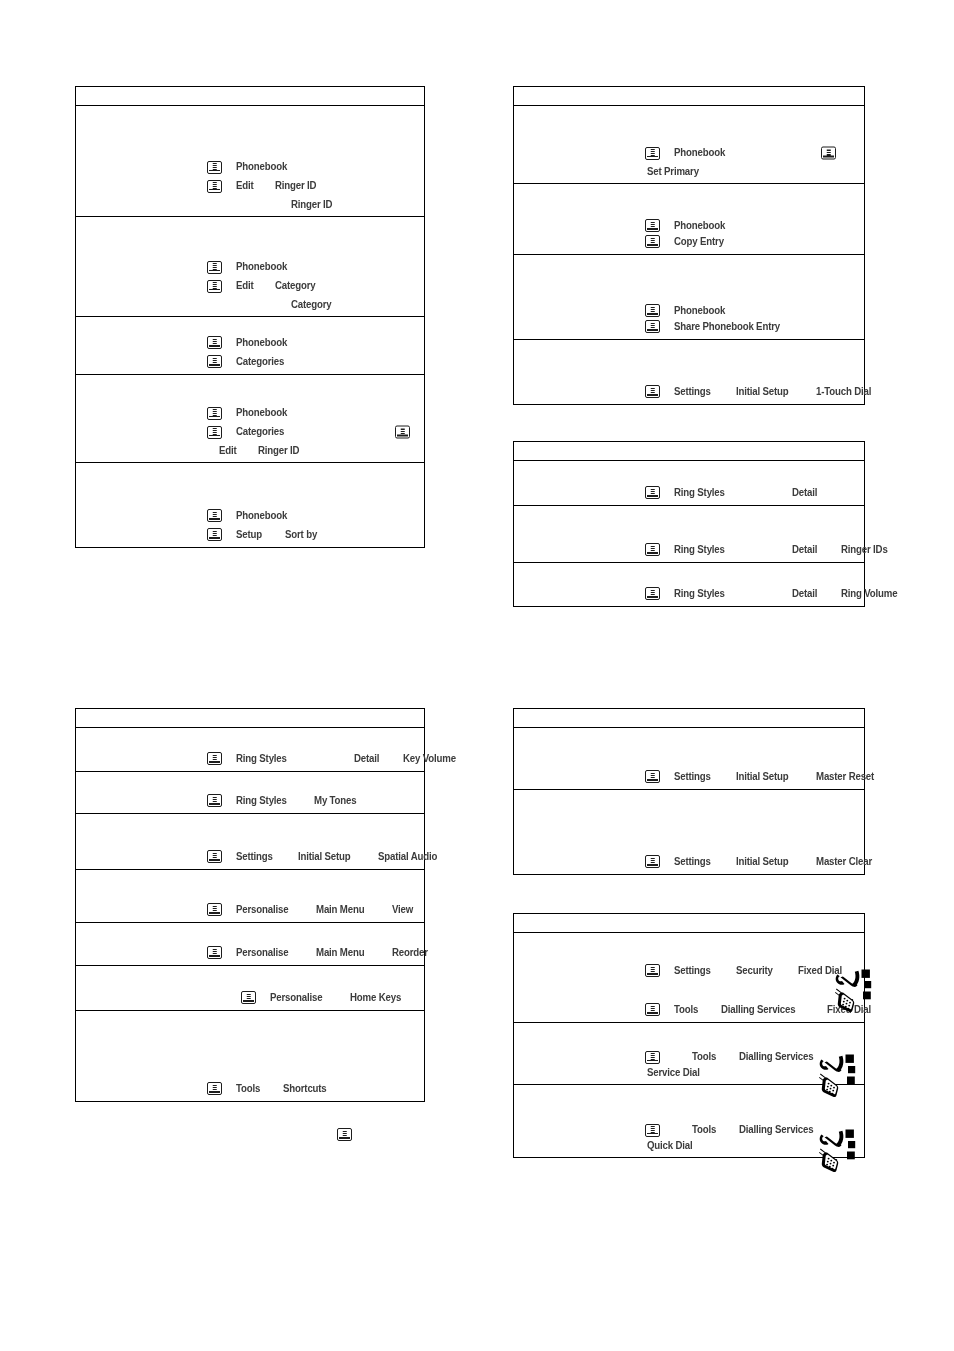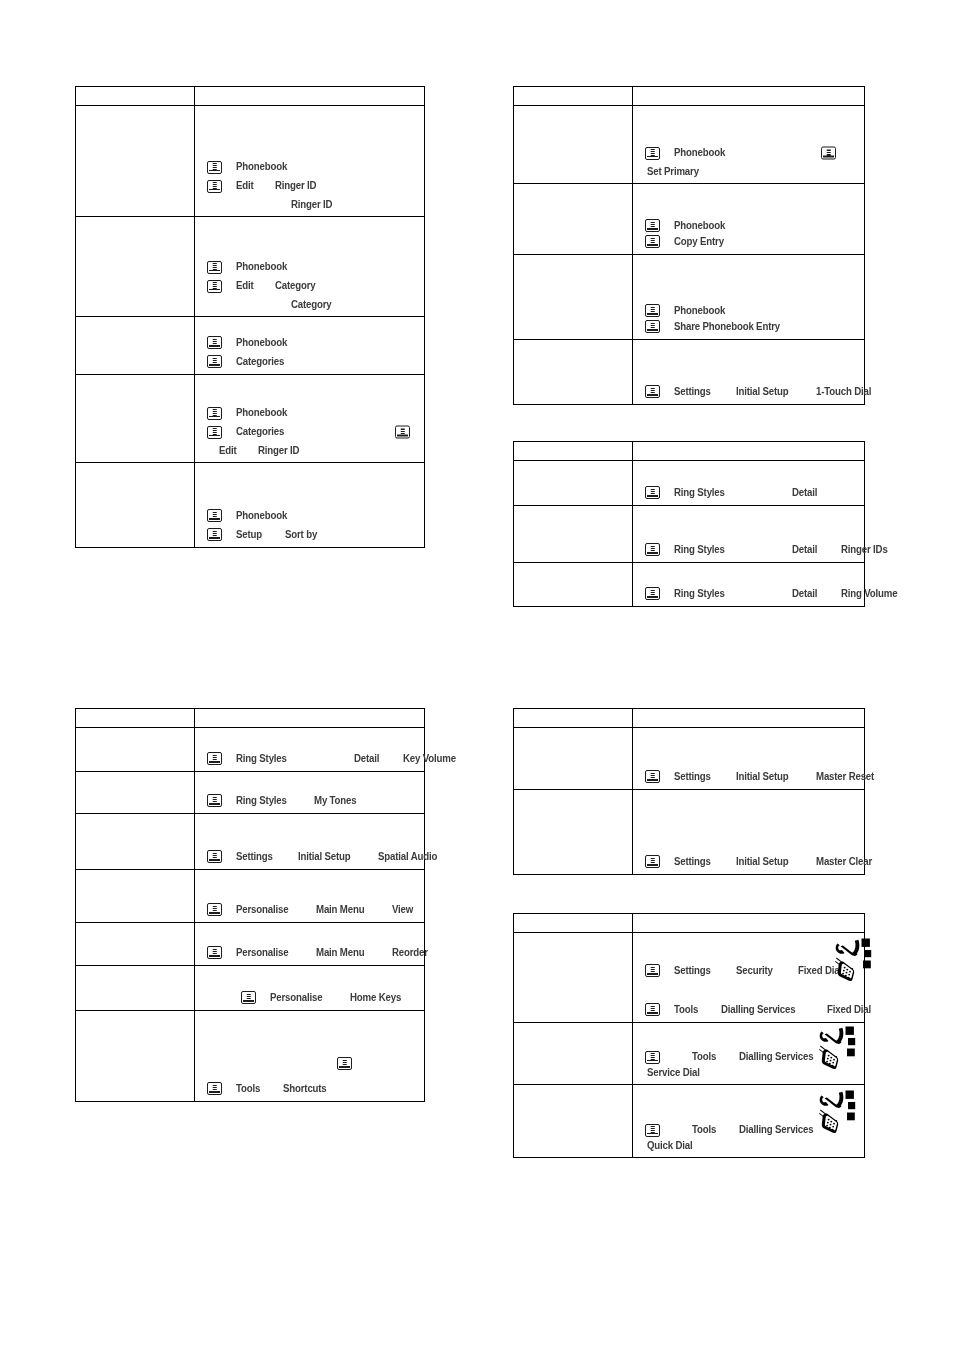--- a/index.html
+++ b/index.html
@@ -25,20 +25,21 @@
   .tbl {
     position: absolute;
     border: 1.6px solid #000;
     box-sizing: border-box;
     background: #fff;
   }
   .tbl .row {
     display: flex;
     border-bottom: 1.6px solid #000;
     box-sizing: border-box;
+    align-items: flex-end;
   }
   .tbl .row:last-child { border-bottom: none; }
 
   .c-left {
     box-sizing: border-box;
     border-right: 1.6px solid #000;
     flex: 0 0 auto;
   }
   .c-right {
     box-sizing: border-box;

